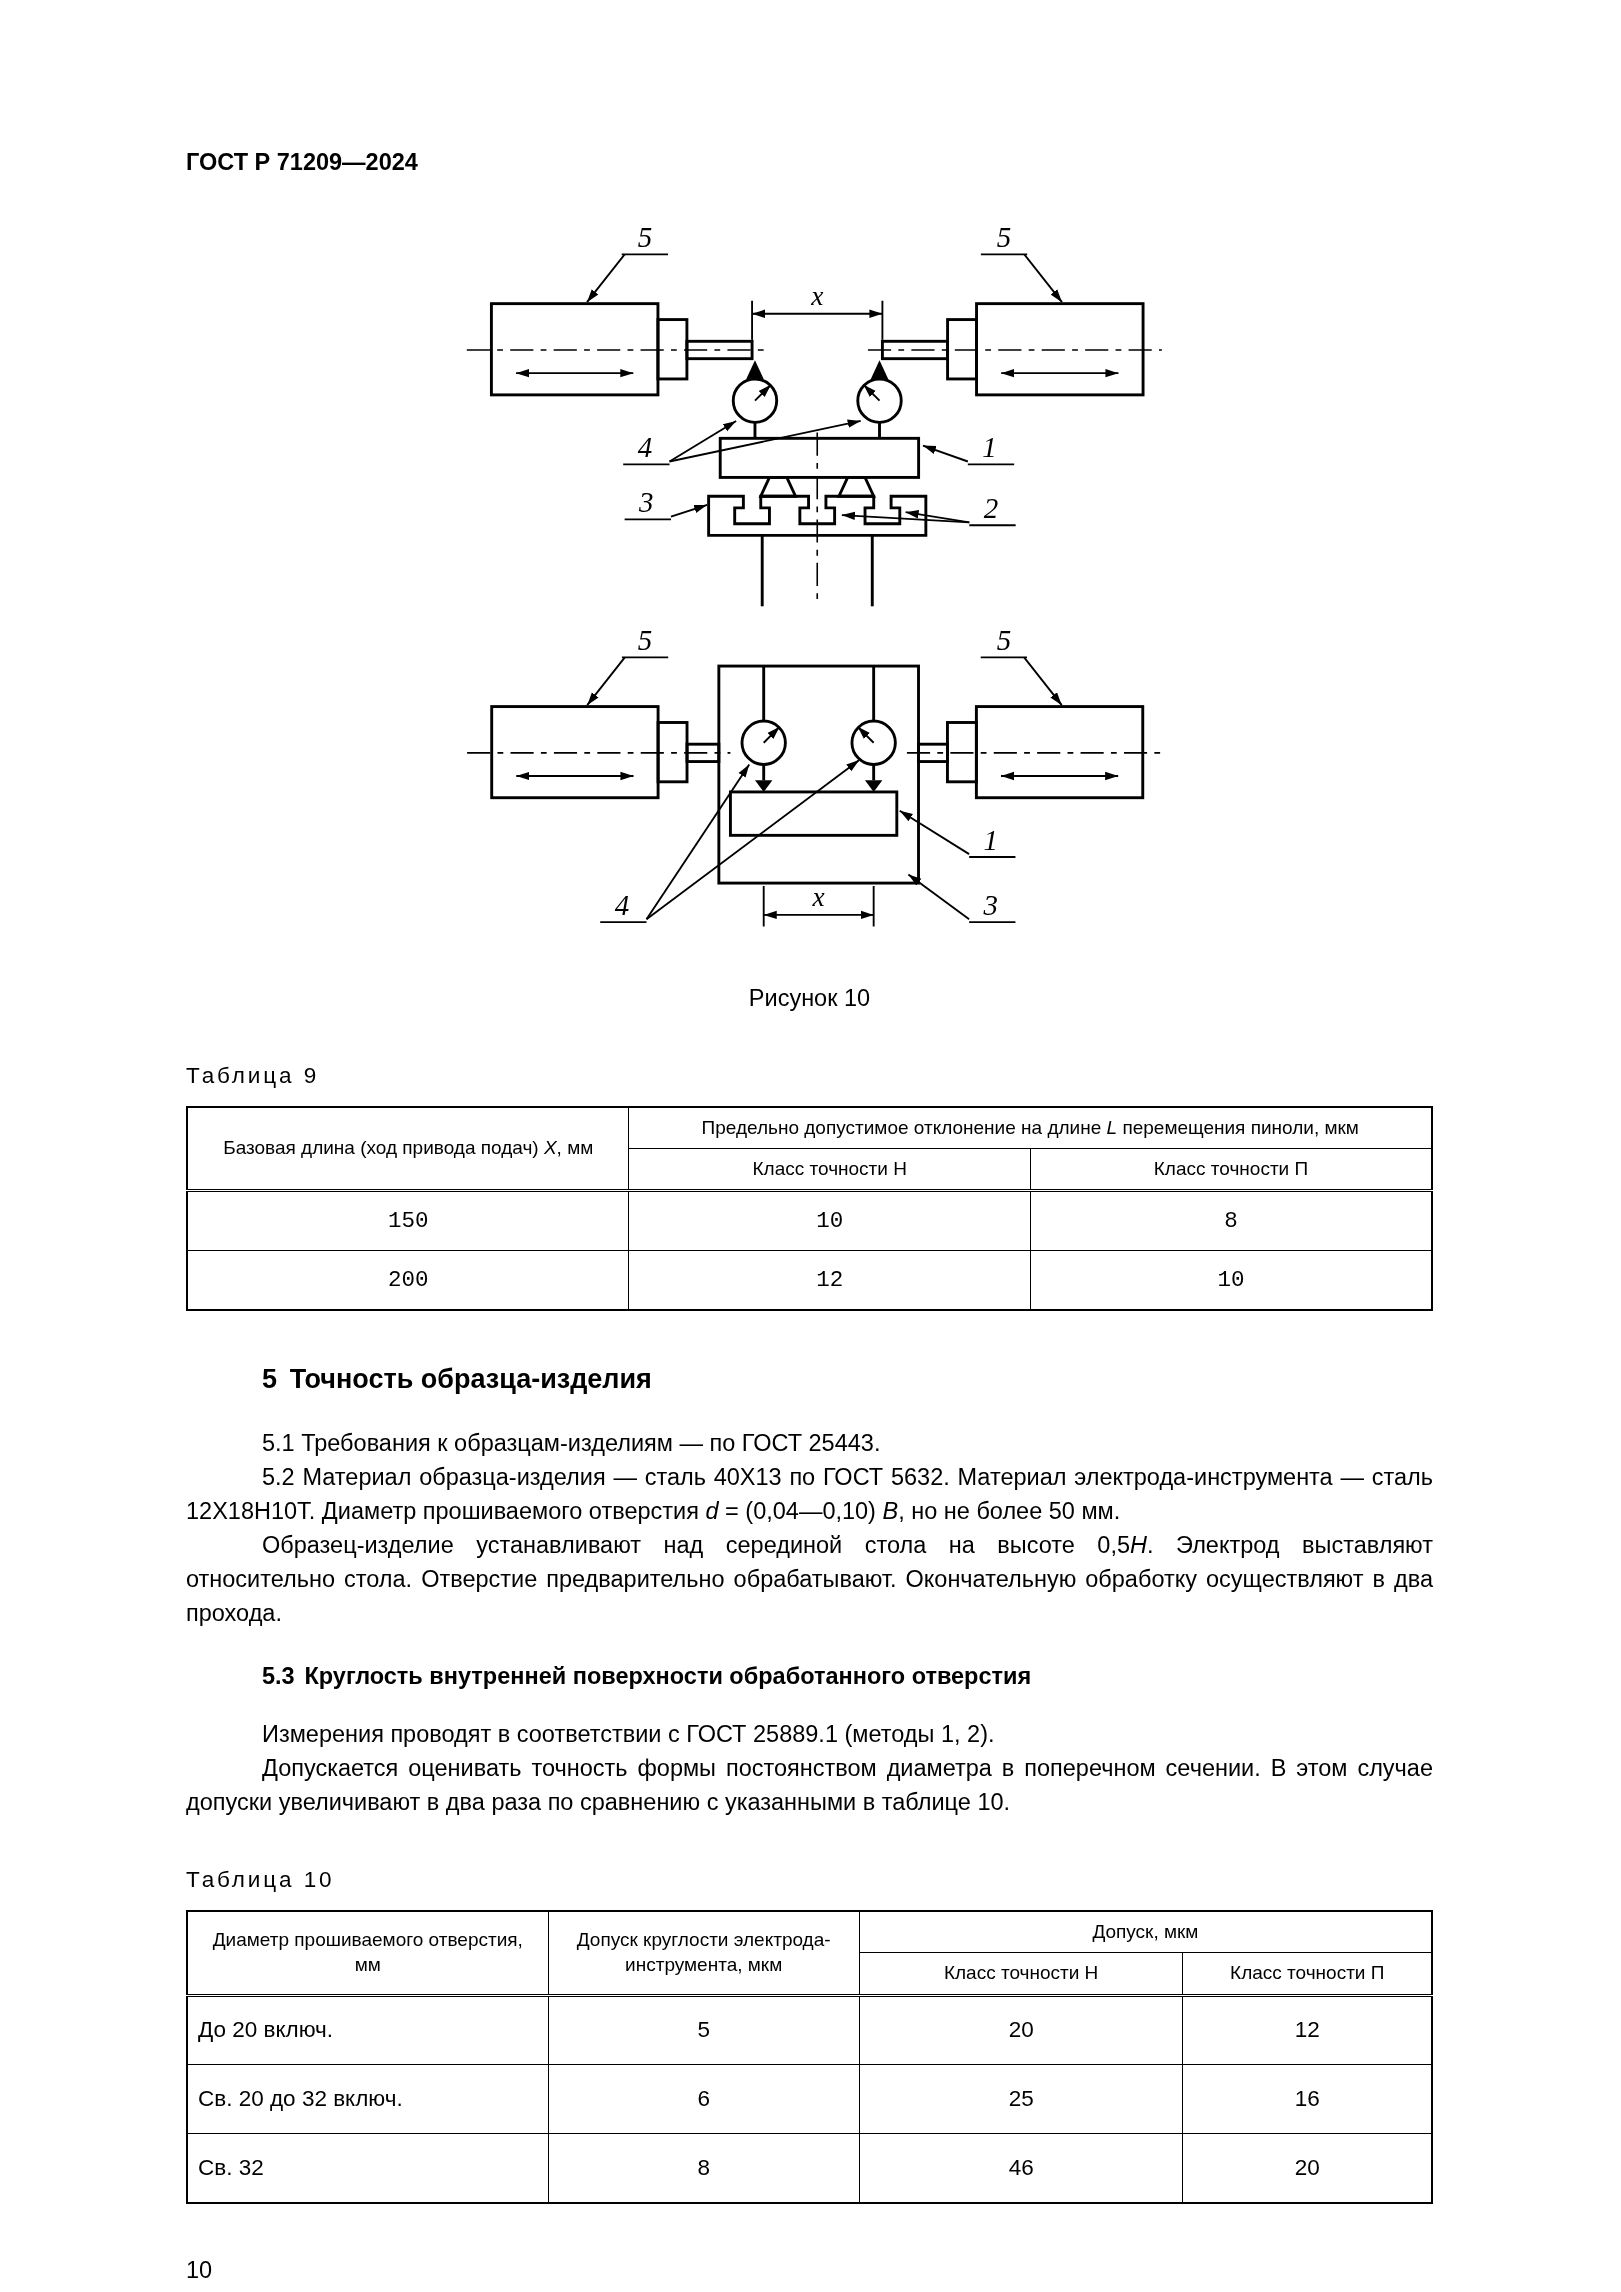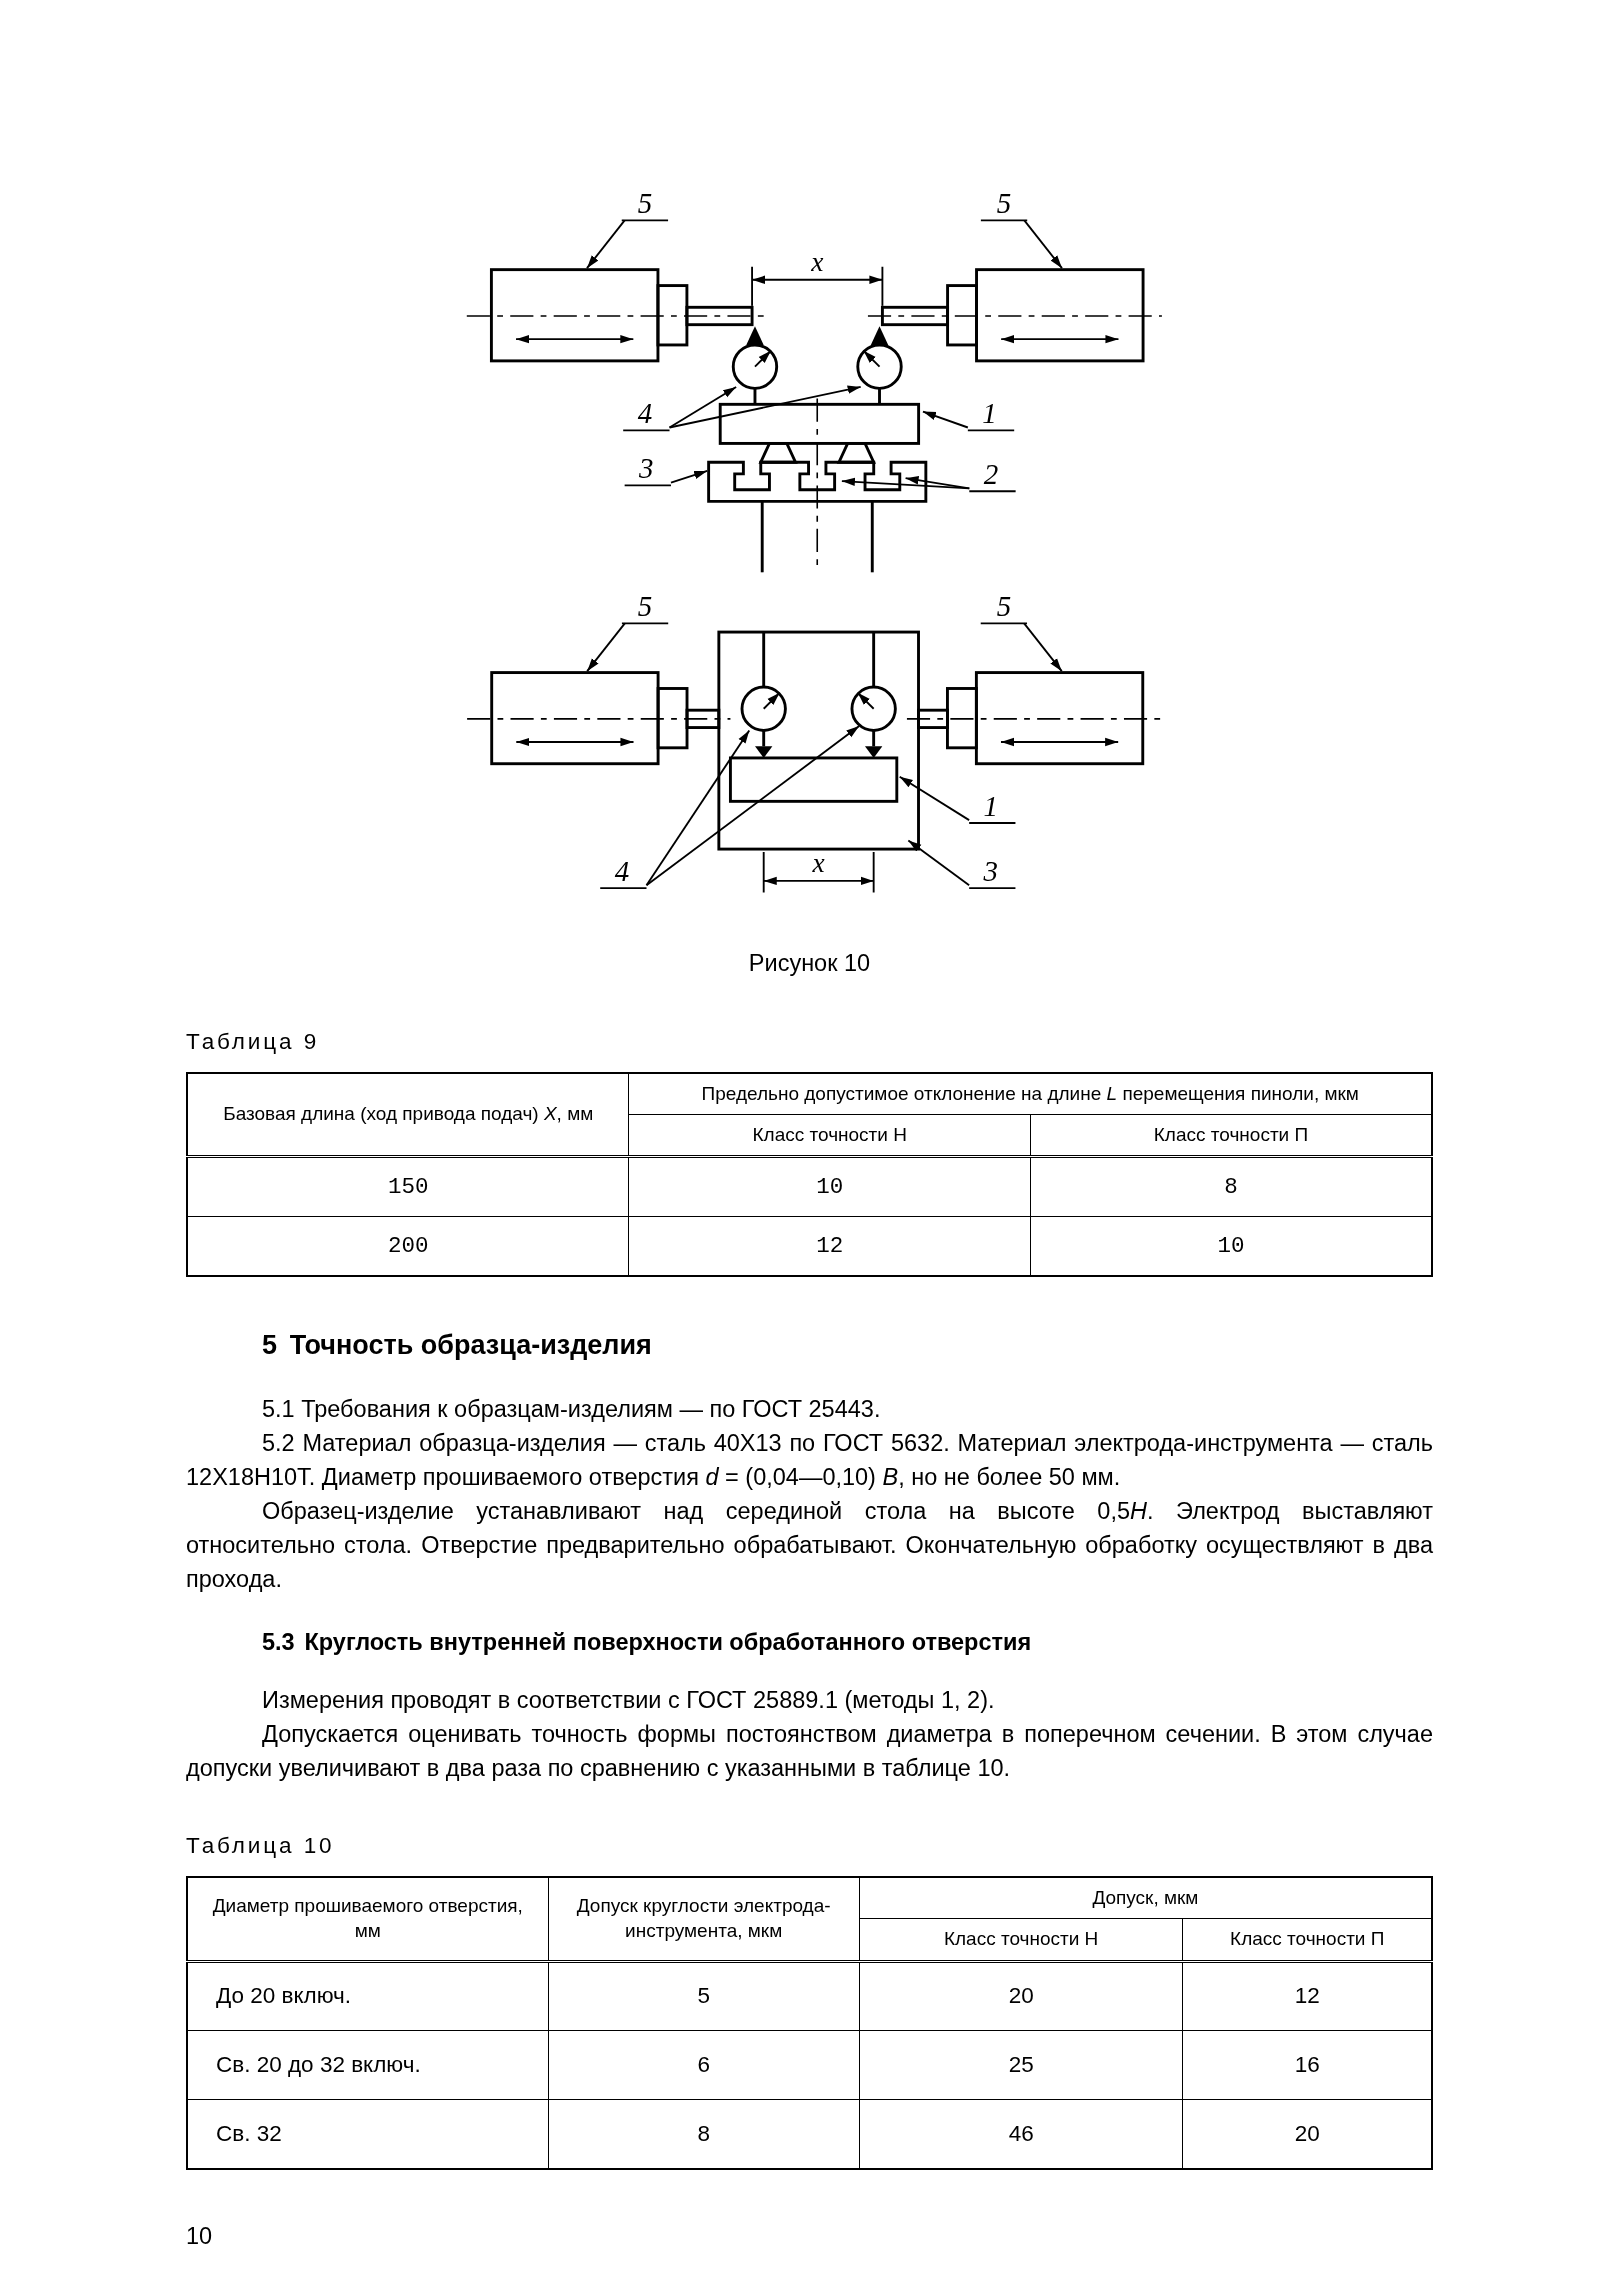--- a/index.html
+++ b/index.html
@@ -15,40 +15,41 @@
   .fig + .fig { margin-top:11.8px; }
   .figure-caption { margin-top:13.7px; font-size:23.5px; text-align:center; }
   .table-label { margin-top:45px; margin-bottom:13.7px; letter-spacing:2.9px; font-size:22.5px; }
   table.gost { width:100%; border-collapse:collapse; border:2px solid #000; }
   .gost th, .gost td { border:1px solid #000; text-align:center; vertical-align:middle; font-weight:normal; }
   .gost th { font-size:19px; line-height:1.3; padding:7.8px 9.8px; }
   .gost td { font-size:22.5px; }
   .hcell-b { border-bottom:3.9px double #000 !important; }
   .t9 td { padding:12.7px 9.8px;font-family:Liberation Mono, monospace; }
   .t10 td { padding:17.6px 9.8px; }
-  .t10 td.left { text-align:left; padding-left:28px; }
+  .t10 td.left { text-align:left; padding-left:10px; }
   .section-heading { margin-top:49px; margin-bottom:26px; font-size:27px; font-weight:bold; padding-left:76px; }
   .sub-heading { margin-top:29px; margin-bottom:23.5px; font-size:23.5px; font-weight:bold; padding-left:76px; }
   .par { text-indent:76px; text-align:justify; }
   .num-gap { display:inline-block; width:12.7px; }
   .num-gap-sm { display:inline-block; width:9.8px; }
   .page-number { margin-top:49px; font-size:23.5px; }
   .var { font-style:italic; }
   svg text.lbl { font-family:"Liberation Serif", serif; font-style:italic; font-size:20px; fill:#000; }
   svg text.dim { font-family:"Liberation Serif", serif; font-style:italic; font-size:19px; fill:#000; }
   svg .outl { fill:none; stroke:#000; stroke-width:2; }
   svg .thin { fill:none; stroke:#000; stroke-width:1.3; }
   svg .cl   { fill:none; stroke:#000; stroke-width:1.1; stroke-dasharray:16 5 4 5; }
   svg .blk  { fill:#000; stroke:none; }
 </style>
 </head>
 <body>
 
 <div class="page">
 
+  <div class="doc-header">ГОСТ Р 71209—2024</div>
 
   <div class="figure-block">
 
     <svg class="fig" width="710" height="391" viewBox="330 150 490 270" style="font-size:24px">
       <defs>
         <marker id="ah1" viewBox="0 0 10 8" markerWidth="10" markerHeight="8" refX="9" refY="4" orient="auto-start-reverse" markerUnits="userSpaceOnUse">
           <path d="M0,1.1 L9,4 L0,6.9 Z" fill="#000"></path>
         </marker>
       </defs>
 

